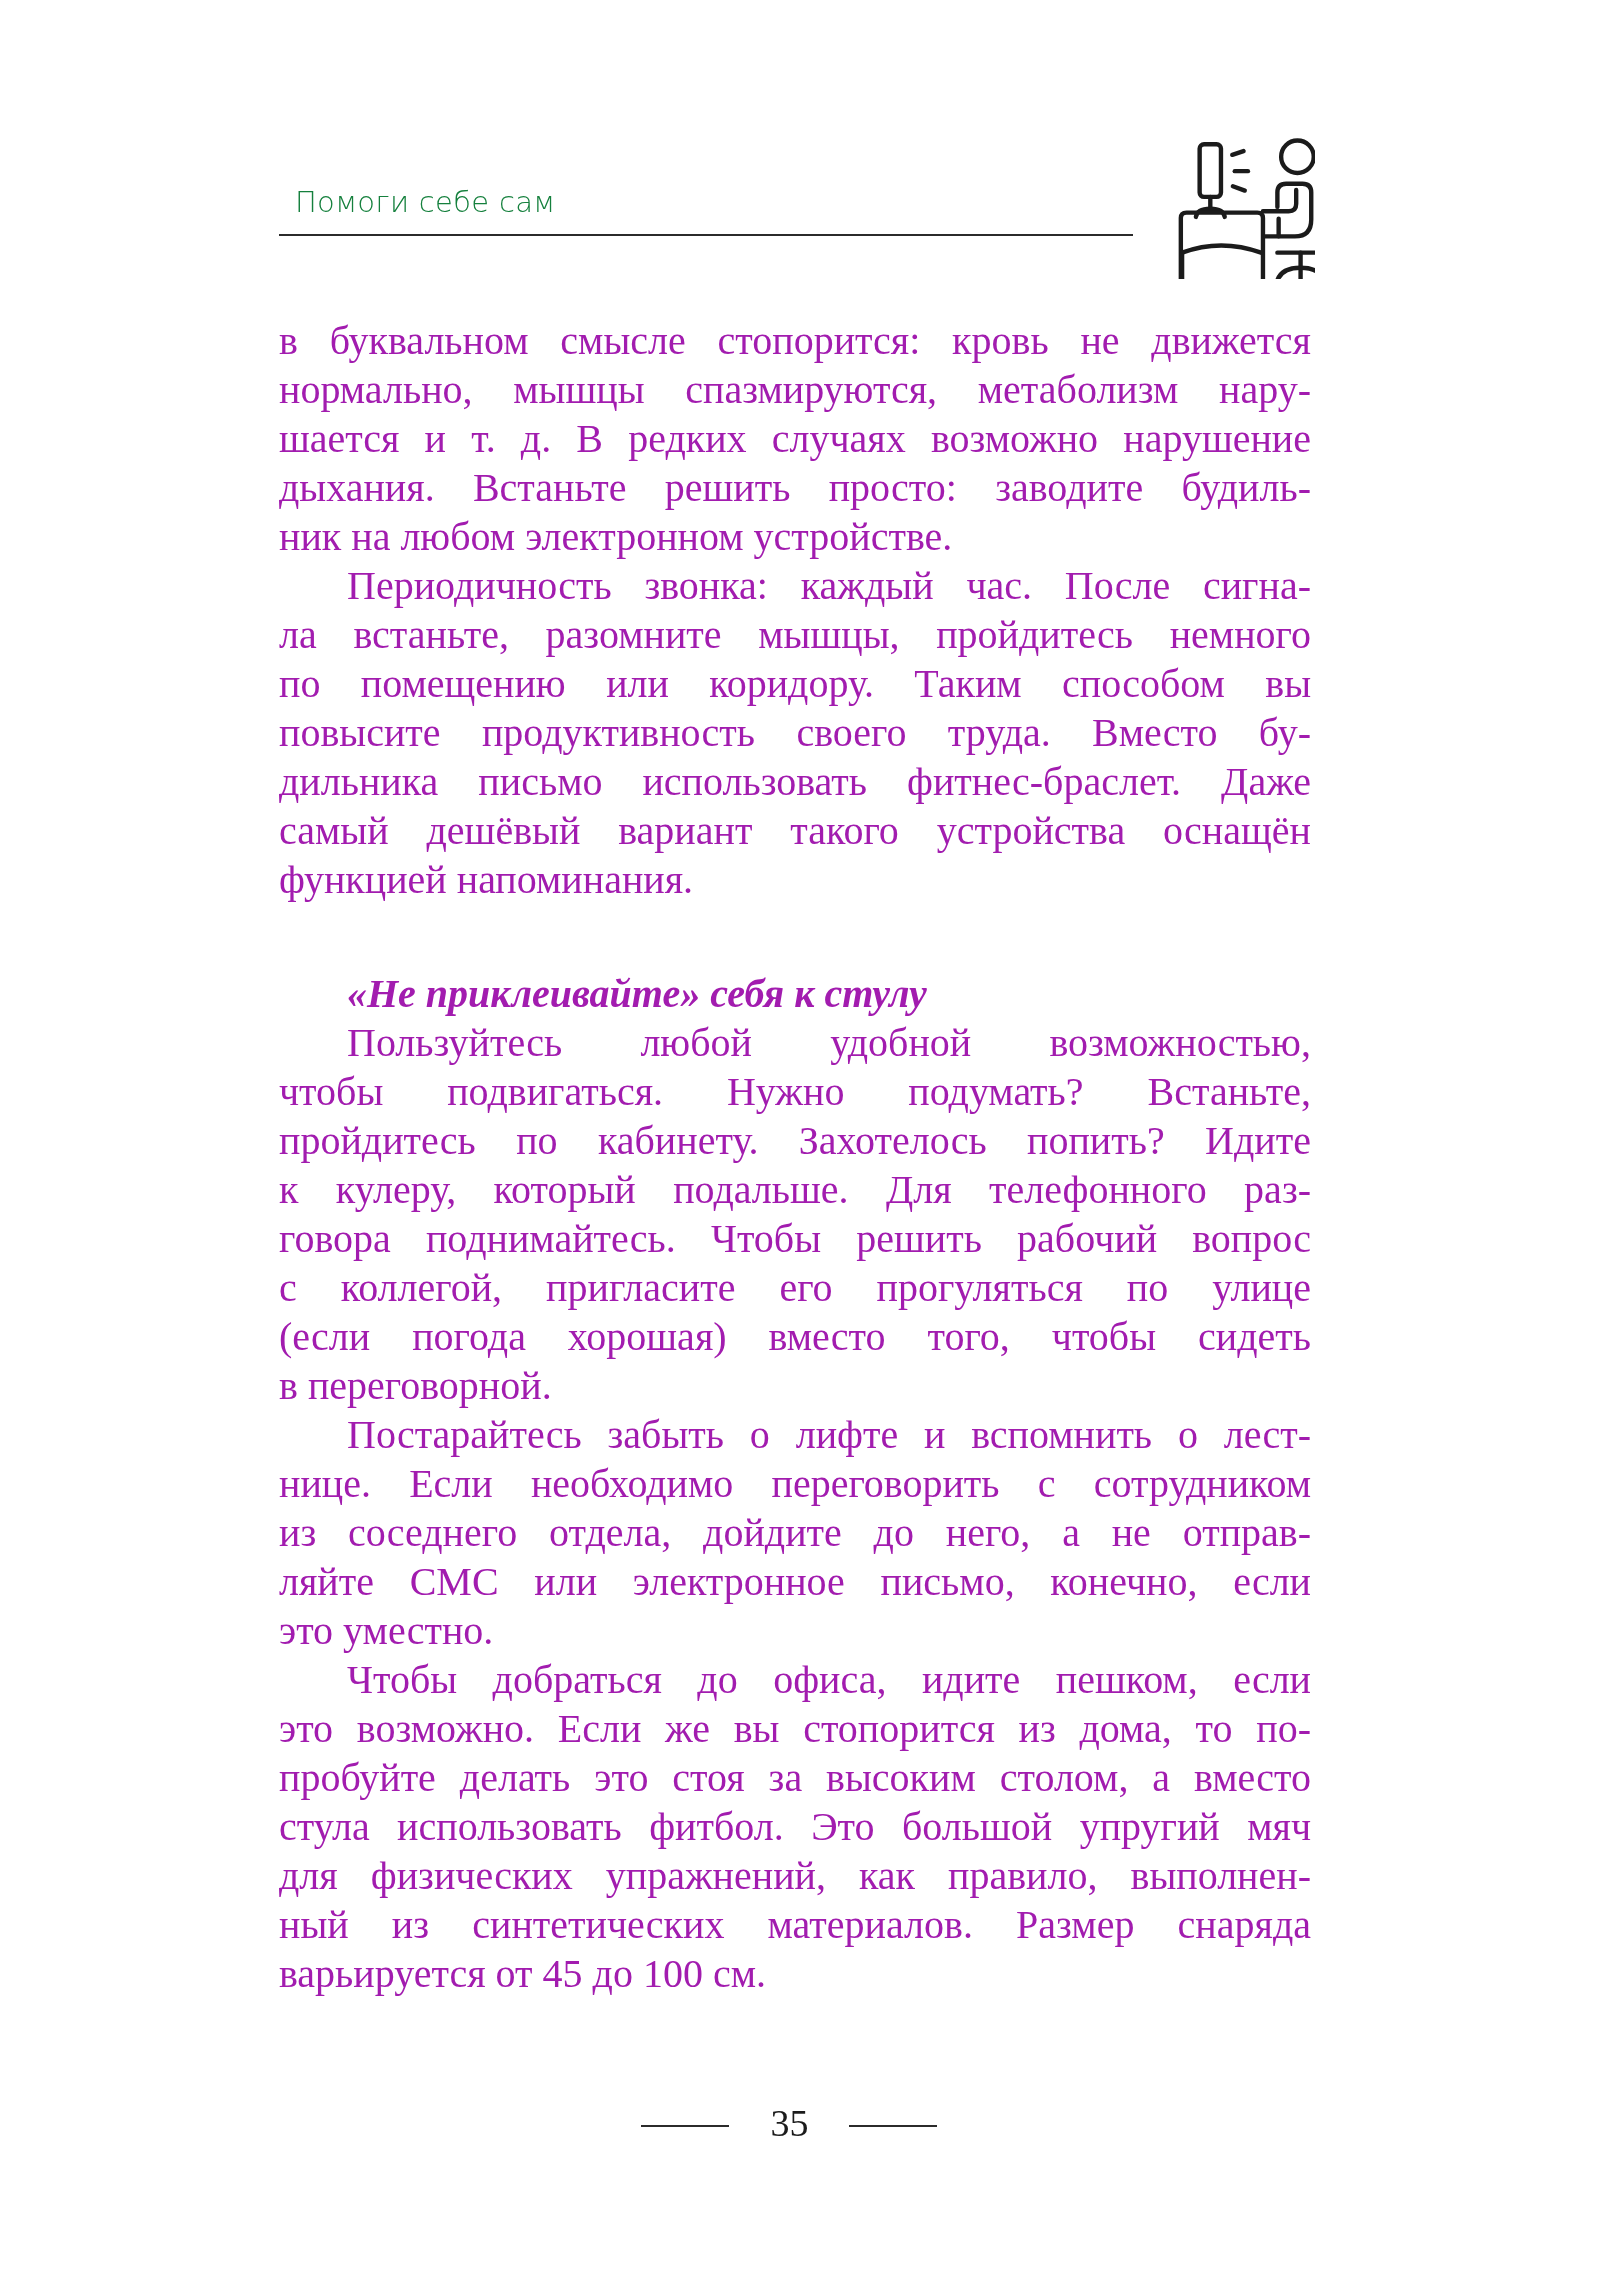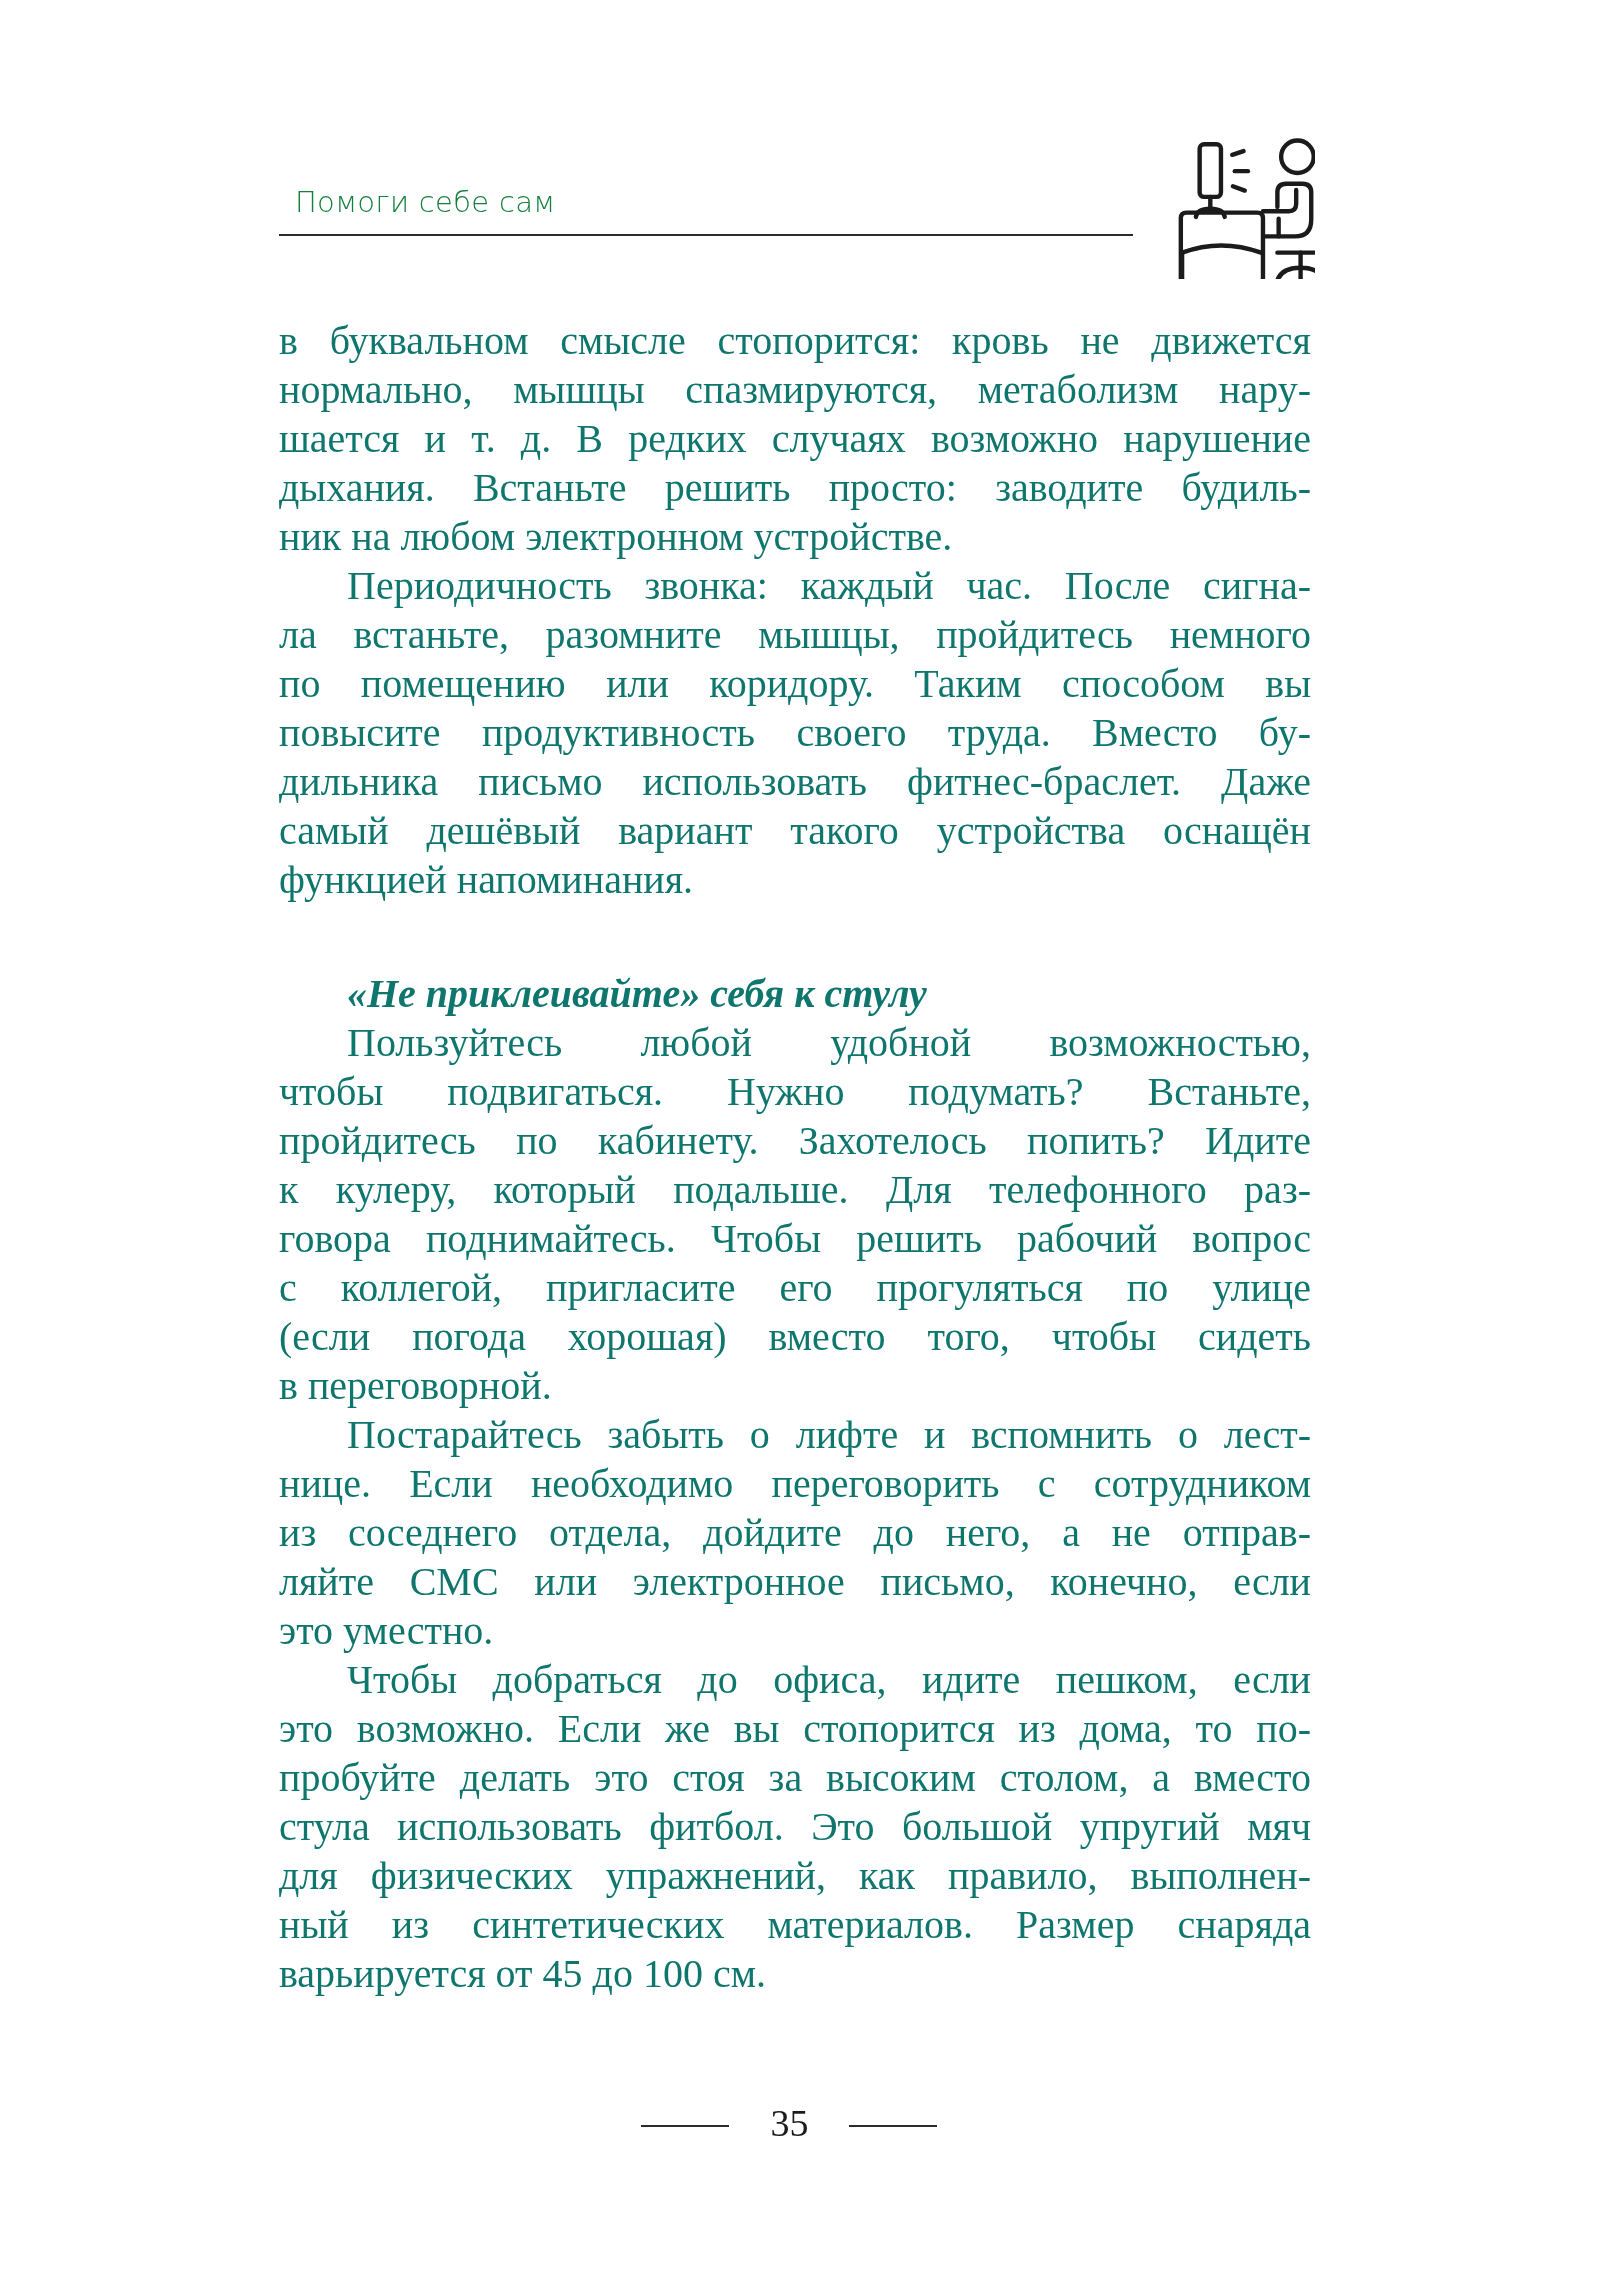--- a/index.html
+++ b/index.html
@@ -51,21 +51,21 @@
     }
     
     .body-text {
       position: absolute;
       left: 279px;
       top: 316px;
       width: 1032px;
       font-family: "Liberation Serif", "DejaVu Serif", serif;
       font-size: 40px;
       line-height: 49px;
-      color: #0f766e;
+      color: #a21caf;
       text-align: justify;
       hyphens: manual;
     }
     .line {
       display: block;
       text-align: justify;
       text-align-last: justify;
       white-space: nowrap;
       height: 49px;
       overflow: visible;

